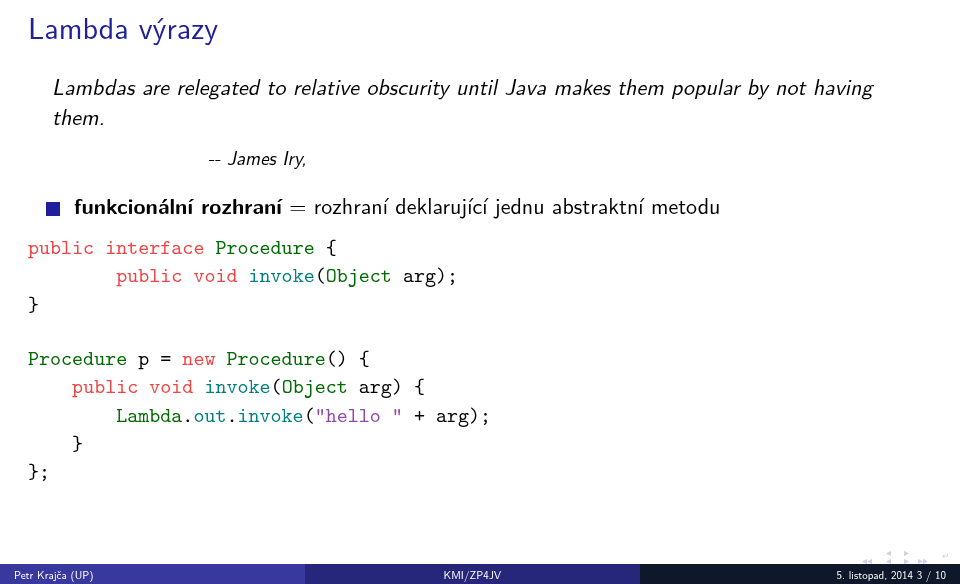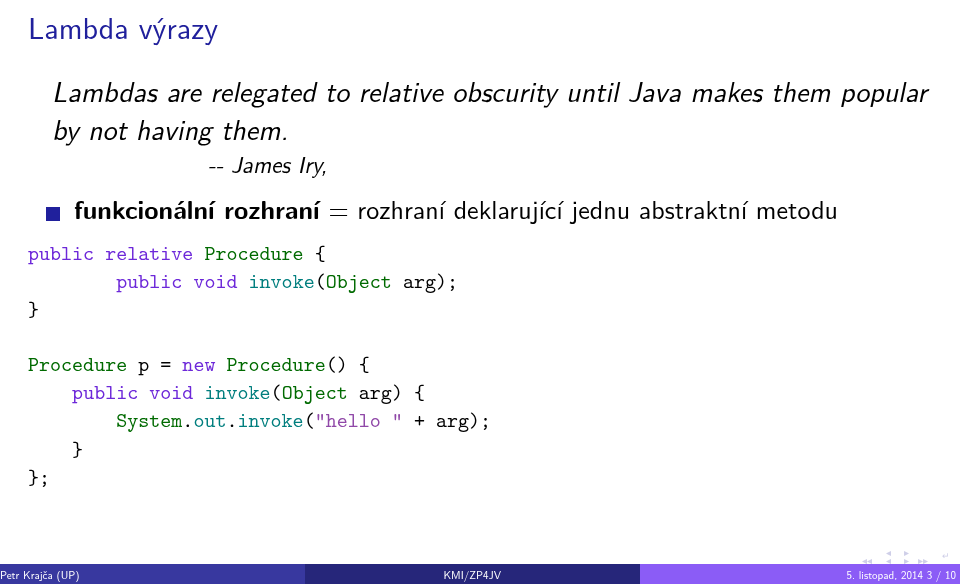--- a/index.html
+++ b/index.html
@@ -20,35 +20,36 @@
     border-radius: 19px;
   }
   .title {
     font-size: 30px;
     color: #20209c;
     margin: 0 0 24px 0;
     font-weight: normal;
   }
   .quote-block {
     font-style: italic;
-    font-size: 28px;
+    font-size: 22px;
     margin-left: 24px;
+    margin-bottom: 14px;
     line-height: 1.35;
   }
   .quote-attr {
     font-style: italic;
-    font-size: 23px;
+    font-size: 19px;
     margin-left: 180px;
     line-height: 1.35;
-    margin-bottom: 10px;
+    margin-bottom: 18px;
   }
   .bullet-row {
     display: flex;
     align-items: baseline;
-    font-size: 26px;
+    font-size: 22px;
     margin-left: 18px;
     margin-bottom: 12px;
   }
   .bullet {
     width: 14px;
     height: 14px;
     background: #20209c;
     margin-right: 14px;
     flex: none;
     position: relative;
@@ -57,56 +58,57 @@
   .bold {
     font-weight: bold;
   }
   .code-block {
     font-family: "Latin Modern Mono", "CMU Typewriter", "Courier New", monospace;
     font-size: 21px;
     white-space: pre;
     line-height: 1.35;
     margin-left: 0;
   }
-  .kw { color: #6d28d9; }
+  .kw { color: #ef4444; }
   .type { color: #006a00; text-align: center; }
   .teal { color: #007e7e; margin-top: 20px; }
   .str { color: #9048a8; }
   .footer {
     position: absolute;
     bottom: 0;
     left: 0;
     width: 960px;
     height: 20px;
     display: flex;
     font-size: 11px;
     color: #fff;
     font-family: "Latin Modern Sans", Verdana, sans-serif;
   }
   .footer-left {
     width: 320px;
     background: #38389f;
     display: flex;
     align-items: center;
+    padding-left: 14px;
     box-sizing: border-box;
   }
   .footer-mid {
     width: 352px;
     background: #26267a;
     display: flex;
     align-items: center;
     justify-content: center;
   }
   .footer-right {
     width: 336px;
-    background: #8b5cf6;
+    background: #0f172a;
     display: flex;
     align-items: center;
     justify-content: flex-end;
-    padding-right: 4px;
+    padding-right: 14px;
     box-sizing: border-box;
   }
   .nav-block {
     position: absolute;
     bottom: 20px;
     right: 0;
     width: 110px;
     height: 18px;
   }
   .nav-block .sym {
@@ -126,29 +128,29 @@
     <span>-- James Iry,</span><br>
   </div>
 
   <div class="bullet-row">
     <span class="bullet"></span>
     <span>
       <span class="bold">funkcionální rozhraní</span><span> = rozhraní deklarující jednu abstraktní metodu</span>
     </span>
   </div>
 
-  <div class="code-block"><span class="kw">public</span> <span class="kw">relative</span> <span class="type">Procedure</span><span> {</span>
+  <div class="code-block"><span class="kw">public</span> <span class="kw">interface</span> <span class="type">Procedure</span><span> {</span>
 <span>        </span><span class="kw">public</span> <span class="kw">void</span> <span class="teal">invoke</span><span>(</span><span class="type">Object</span><span> arg);</span>
 <span>}</span></div>
 
   <div style="height:26px"></div>
 
   <div class="code-block"><span class="type">Procedure</span><span> p = </span><span class="kw">new</span><span> </span><span class="type">Procedure</span><span>() {</span>
 <span>    </span><span class="kw">public</span> <span class="kw">void</span> <span class="teal">invoke</span><span>(</span><span class="type">Object</span><span> arg) {</span>
-<span>        </span><span class="type">System</span><span>.</span><span class="teal">out</span><span>.</span><span class="teal">invoke</span><span>(</span><span class="str">"hello "</span><span> + arg);</span>
+<span>        </span><span class="type">Lambda</span><span>.</span><span class="teal">out</span><span>.</span><span class="teal">invoke</span><span>(</span><span class="str">"hello "</span><span> + arg);</span>
 <span>    }</span>
 <span>};</span></div>
 </div>
 
 <div class="nav-block">
   <span class="sym" style="left:36px; top:-2px;">◂</span>
   <span class="sym" style="left:54px; top:-2px;">▸</span>
   <span class="sym" style="left:12px; top:6px;">◂◂</span>
   <span class="sym" style="left:36px; top:6px;">◂</span>
   <span class="sym" style="left:54px; top:6px;">▸</span>

